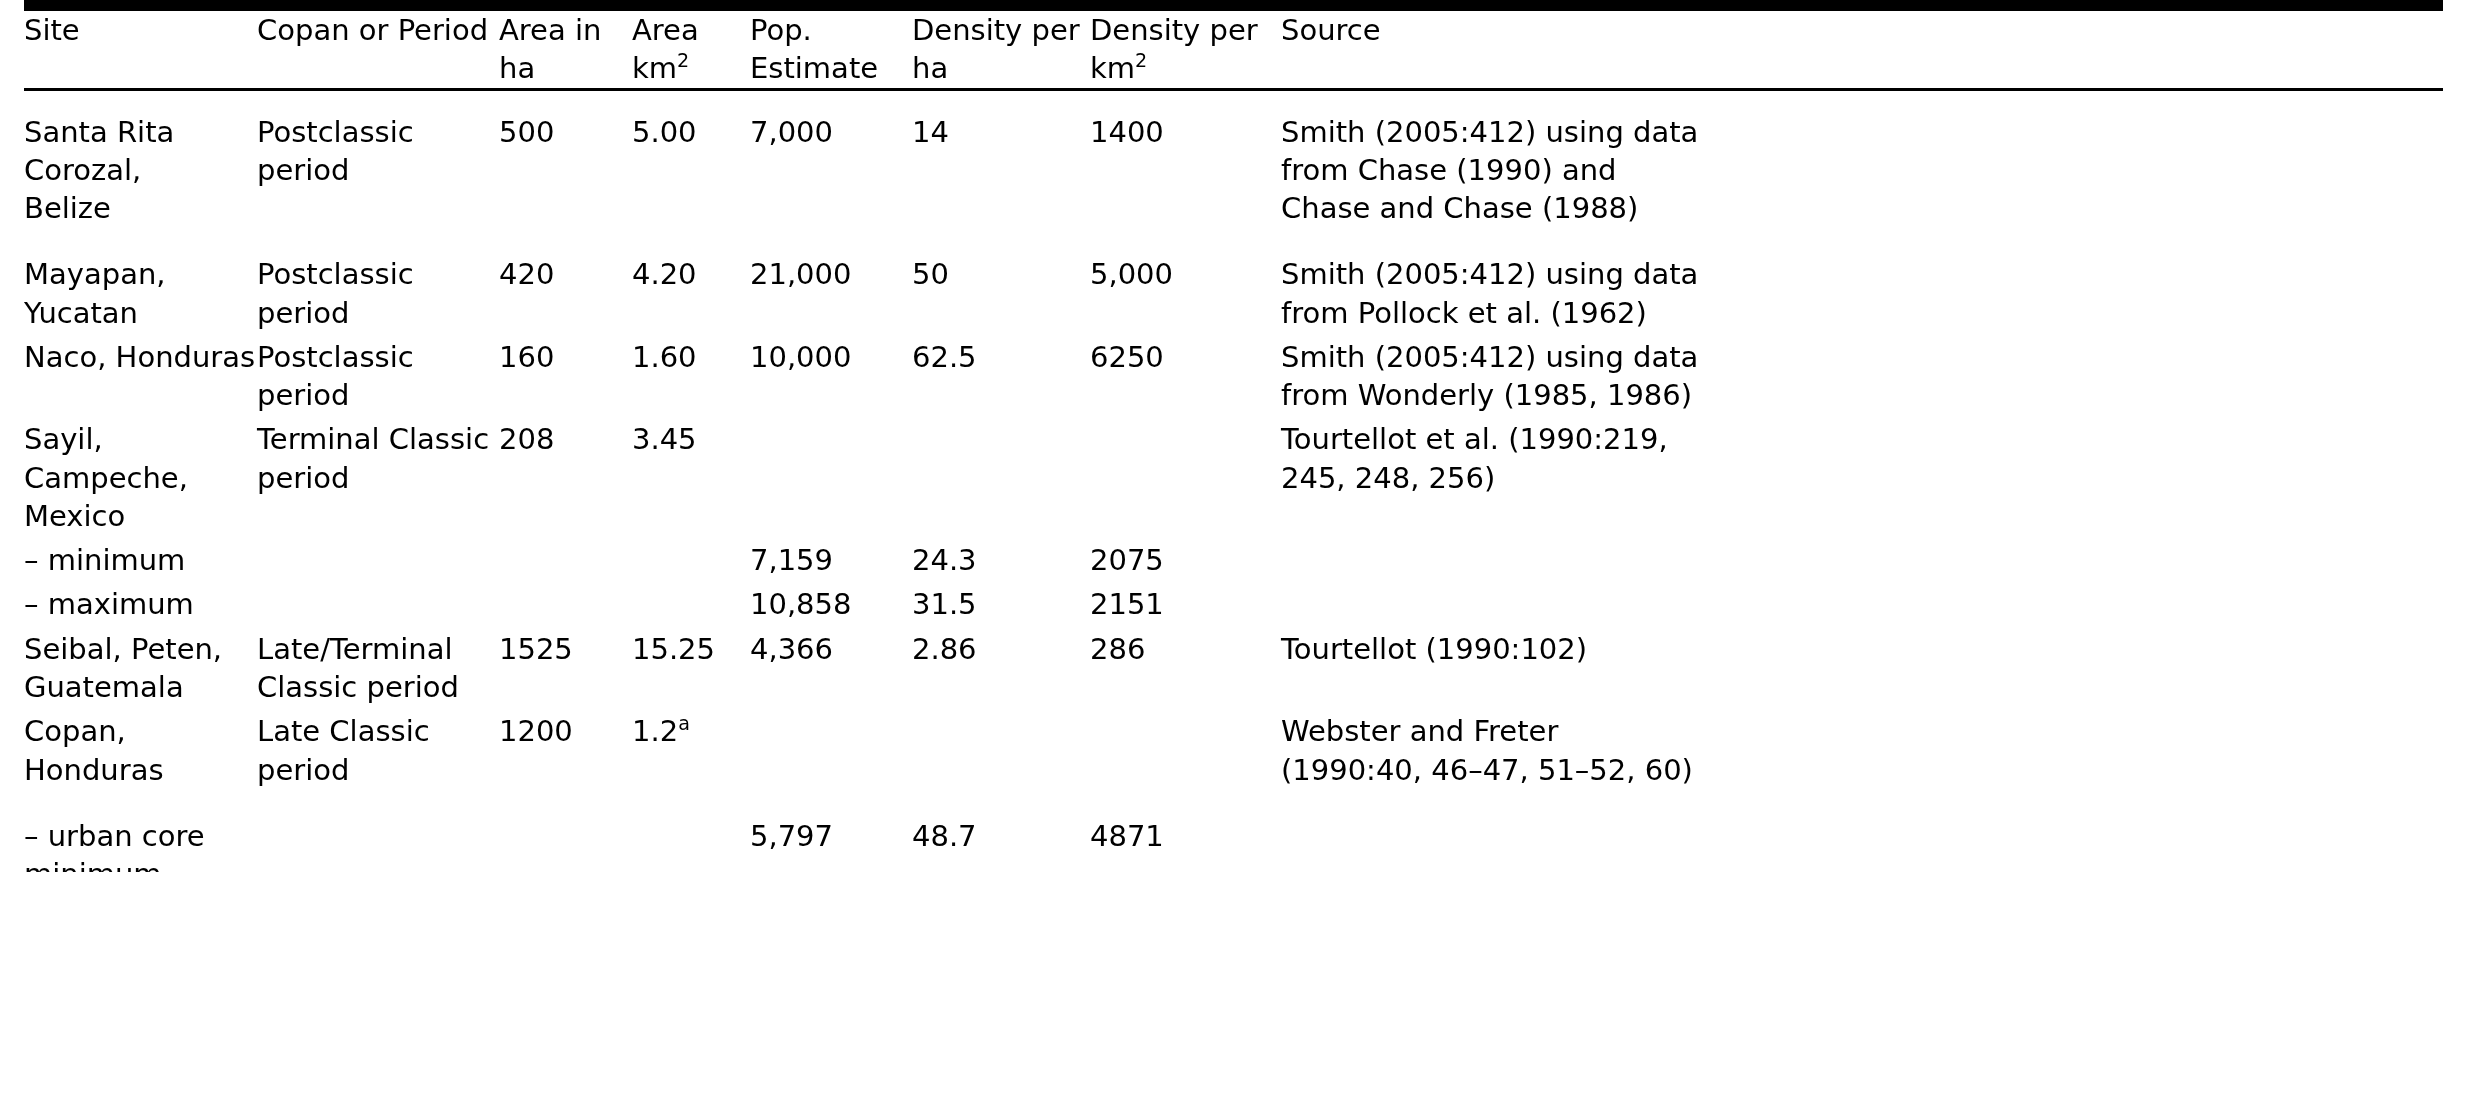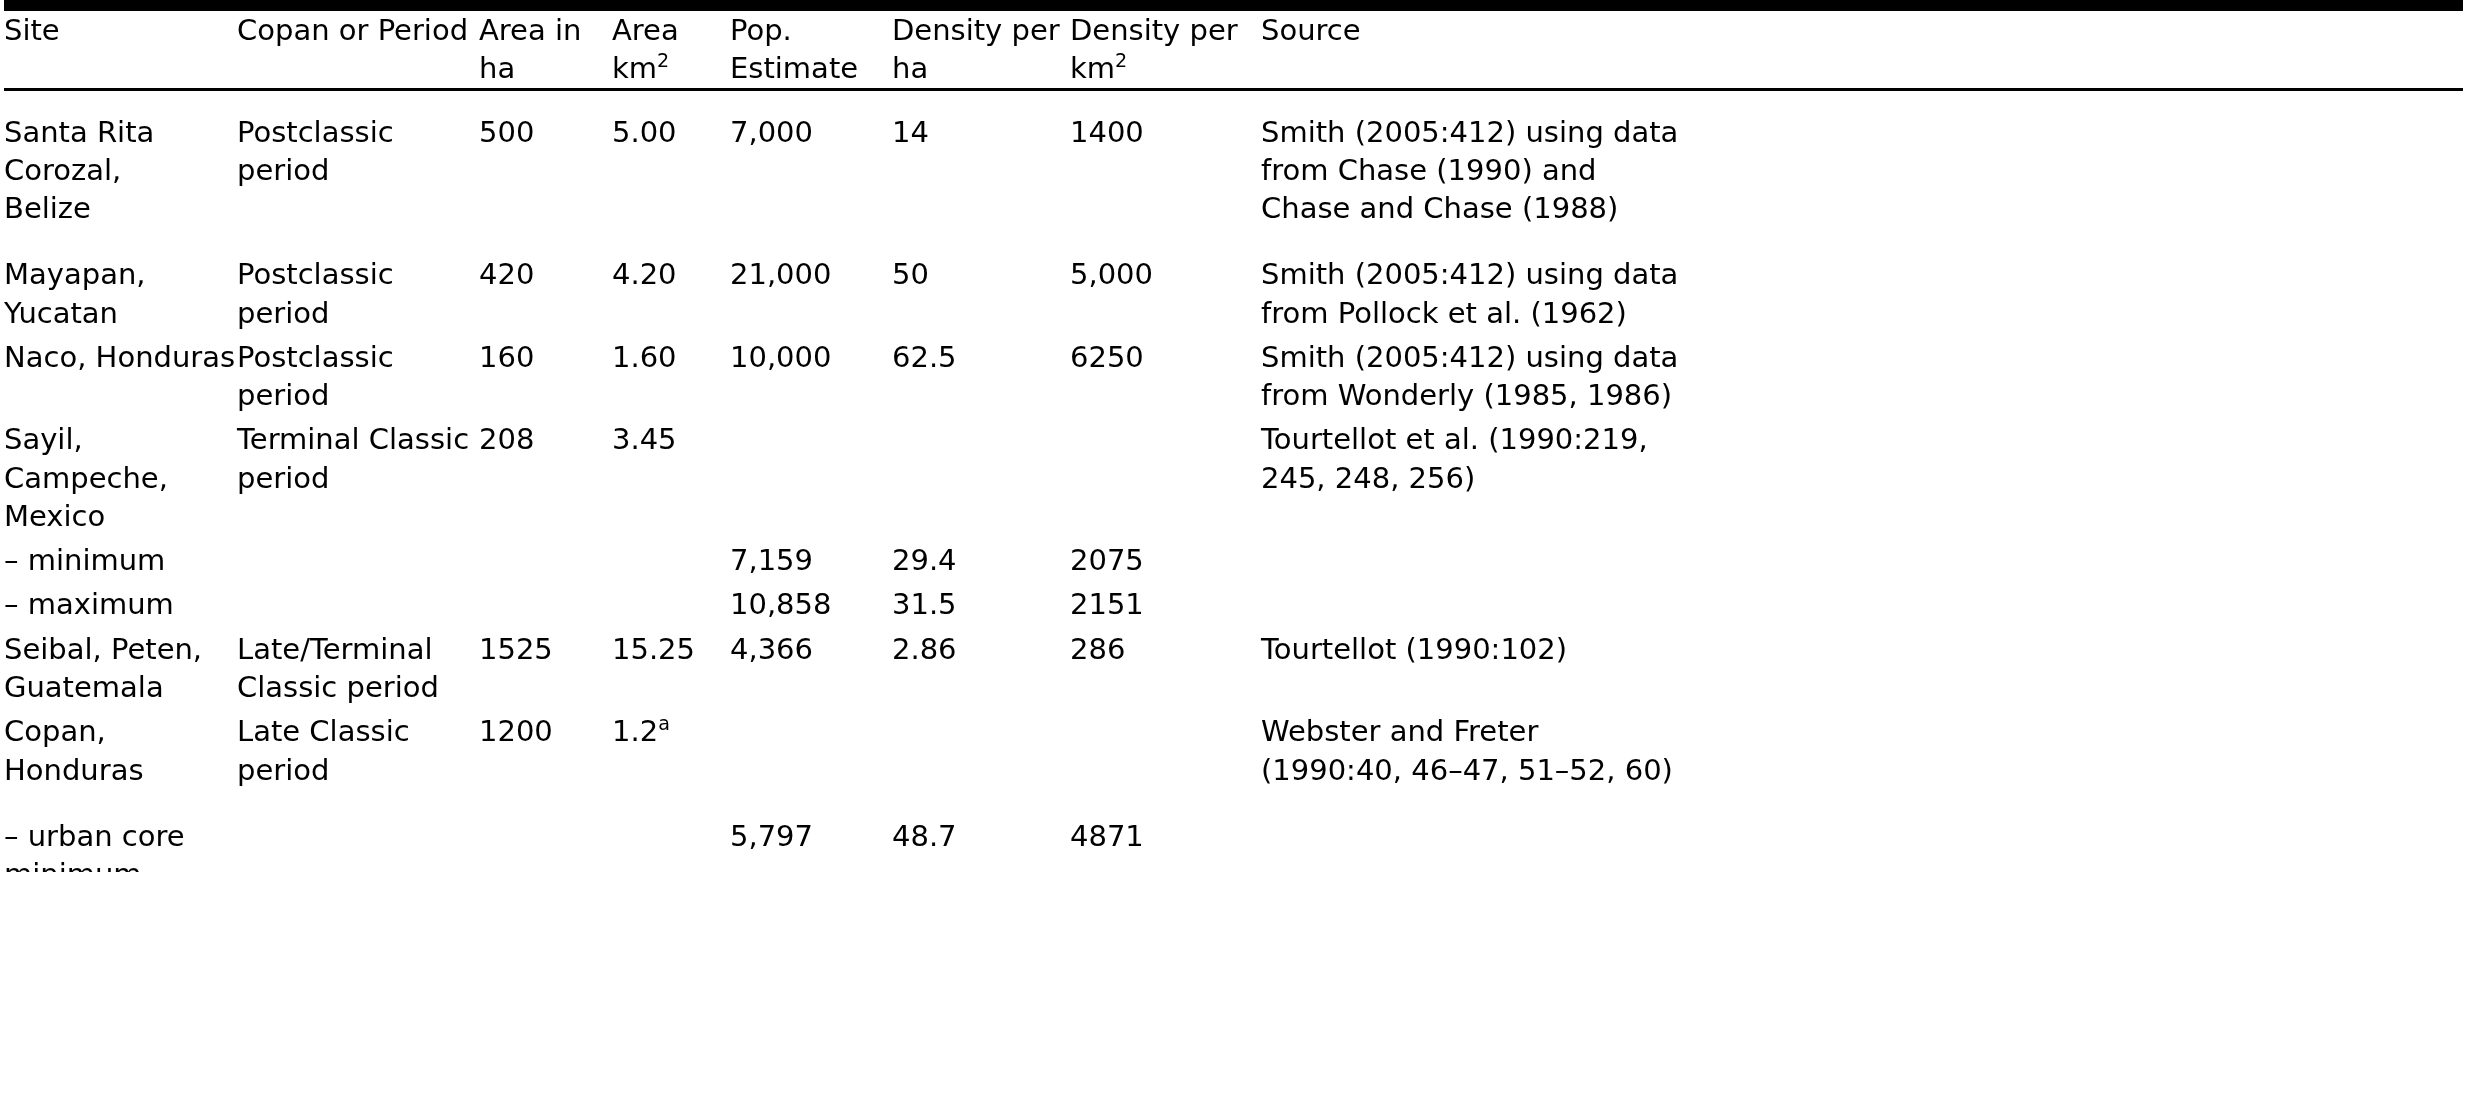--- a/index.html
+++ b/index.html
@@ -10,21 +10,21 @@
   body {
     width: 2467px;
     font-family: "DejaVu Sans", sans-serif;
     color: #000000;
   }
   #sheet {
     position: relative;
     width: 2467px;
     height: 872px;
     box-sizing: border-box;
-    padding: 0 4px;
+    padding: 0 24px;
     overflow: hidden;
   }
   .rule-top {
     height: 11px;
     background: #000000;
     width: 100%;
     margin: 0;
   }
   .rule-head {
     height: 3px;
@@ -184,21 +184,21 @@
         <td class="nowrapish">Tourtellot et al. (1990:219,
 245, 248, 256)</td>
       </tr>
 
       <tr class="body-row">
         <td class="nowrapish">– minimum</td>
         <td class="nowrapish"></td>
         <td></td>
         <td></td>
         <td>7,159</td>
-        <td>29.4</td>
+        <td>24.3</td>
         <td>2075</td>
         <td class="nowrapish"></td>
       </tr>
 
       <tr class="body-row">
         <td class="nowrapish">– maximum</td>
         <td class="nowrapish"></td>
         <td></td>
         <td></td>
         <td>10,858</td>

